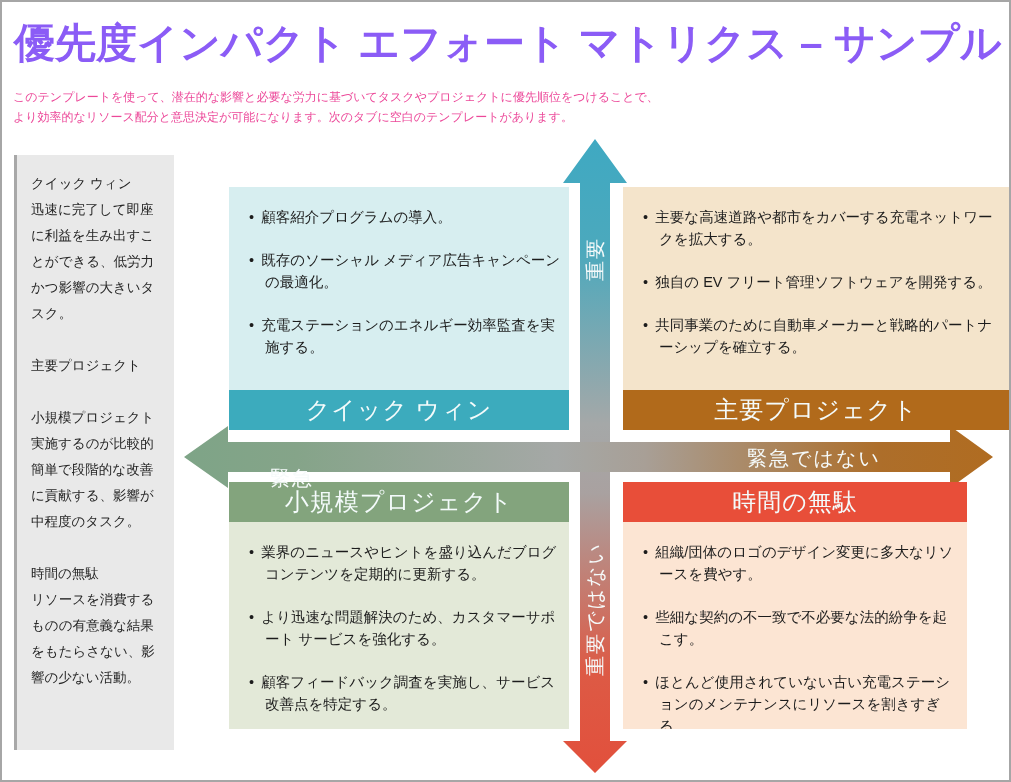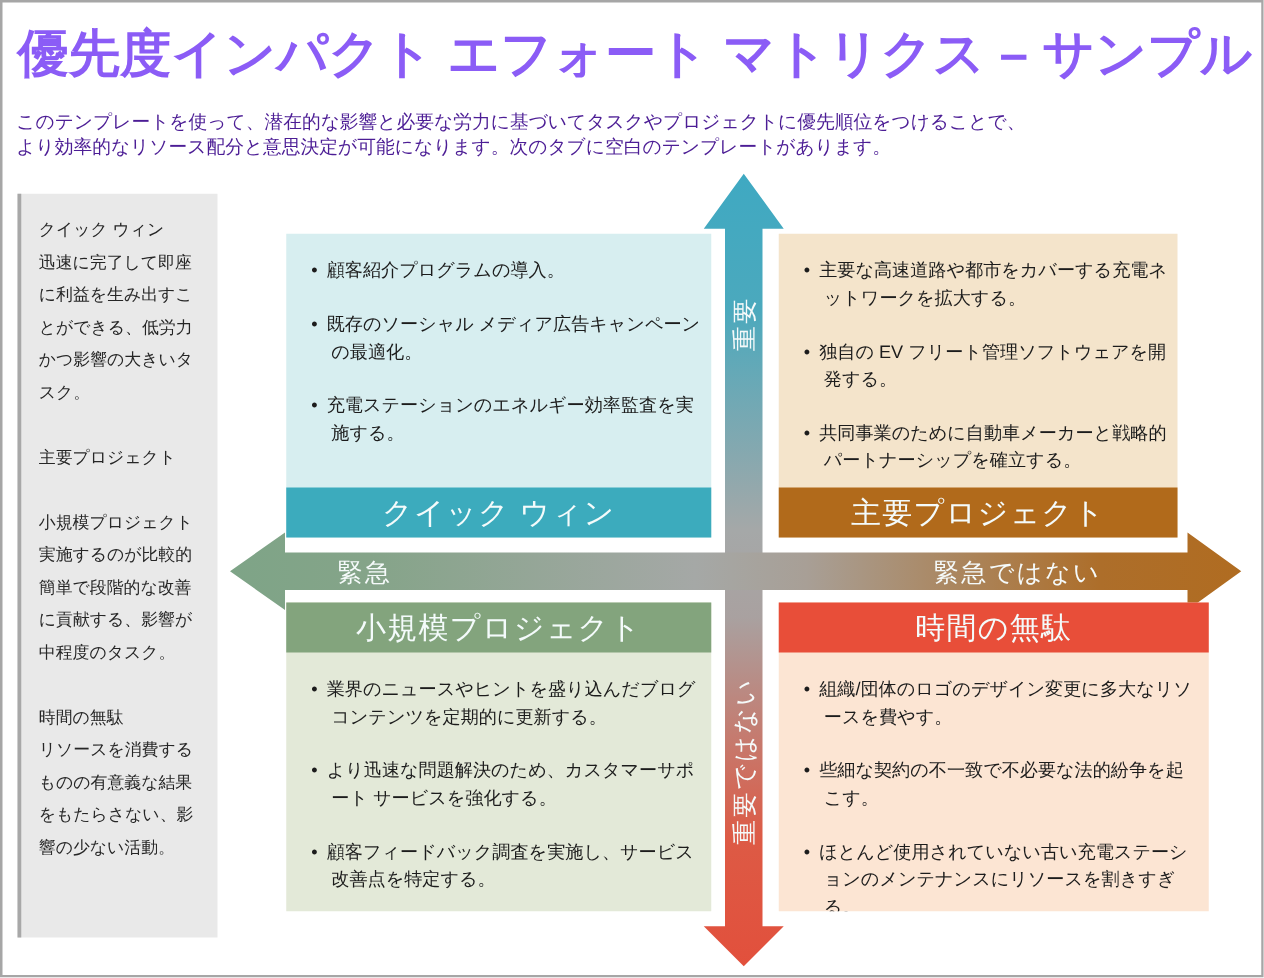--- a/index.html
+++ b/index.html
@@ -8,55 +8,55 @@
     background:#ffffff; border:2px solid #a6a6a6; overflow:hidden;
     font-family:"Liberation Sans", sans-serif;
   }
   .title {
     position:absolute; left:12px; top:14px; width:980px;
     font-size:41px; font-weight:bold; color:#8b5cf6; line-height:54px;
     letter-spacing:0px; white-space:nowrap;
   }
   .subtitle {
     position:absolute; left:11px; top:86px; width:840px;
-    font-size:15px; line-height:19.5px; color:#4c1d95;
+    font-size:12px; line-height:19.5px; color:#ec4899;
   }
   
   .legend {
     position:absolute; left:12px; top:153px; width:160px; height:595px;
     box-sizing:border-box; background:#e9e9e9; border-left:3px solid #a8a8a8;
     padding:16px 10px 0 14px; color:#262626;
     font-size:13.5px; line-height:26px;
   }
   .legend-section { margin-bottom:26px; }
   
   .axes-svg { position:absolute; left:0; top:0; width:1011px; height:782px; }
   
   .quad { position:absolute; display:flex; flex-direction:column; box-sizing:border-box; }
   .quad-tl { left:227px; top:185px; width:340px; height:243px; background:#d7eef0; }
-  .quad-tr { left:621px; top:185px; width:319px; height:243px; background:#f4e4cb; }
+  .quad-tr { left:621px; top:185px; width:386px; height:243px; background:#f4e4cb; }
   .quad-bl { left:227px; top:480px; width:340px; height:247px; background:#e3e9d8; }
   .quad-br { left:621px; top:480px; width:344px; height:247px; background:#fce5d3; }
   .quad-body { flex:1; padding:19px 8px 4px 20px; font-size:14.5px; line-height:22px; color:#1c1c1c; overflow:hidden; }
   .quad-body ul { margin:0; padding:0; list-style:none; }
   .quad-body li { margin-bottom:21px; padding-left:16px; text-indent:-16px; }
   .quad-body li::before { content:"•\2002"; }
   .quad-label {
     height:40px; flex:0 0 40px; display:flex; align-items:center; justify-content:center;
     color:#f4fbfb; font-size:24px; letter-spacing:1px;
   }
   .bar-teal  { background:#3cabbd; }
   .bar-brown { background:#b16a1b; }
   .bar-green { background:#83a47d; }
   .bar-red   { background:#e84e39; }
   
   .axis-label { position:absolute; color:#f5fafa; font-size:20px; letter-spacing:2px; }
   .axis-up    { left:513px; top:244px; width:160px; height:26px; text-align:center; transform:rotate(-90deg); }
   .axis-down  { left:493px; top:594px; width:200px; height:26px; text-align:center; transform:rotate(-90deg); }
-  .axis-left  { left:268px; top:443px;font-family:Liberation Mono, monospace; }
+  .axis-left  { left:268px; top:463px;font-family:Liberation Mono, monospace; }
   .axis-right { left:745px; top:443px; width:190px; text-align:left; }
 </style>
 </head>
 <body>
 
 <div class="page">
 
   <div class="title">優先度インパクト エフォート マトリクス – サンプル</div>
 
   <div class="subtitle">

